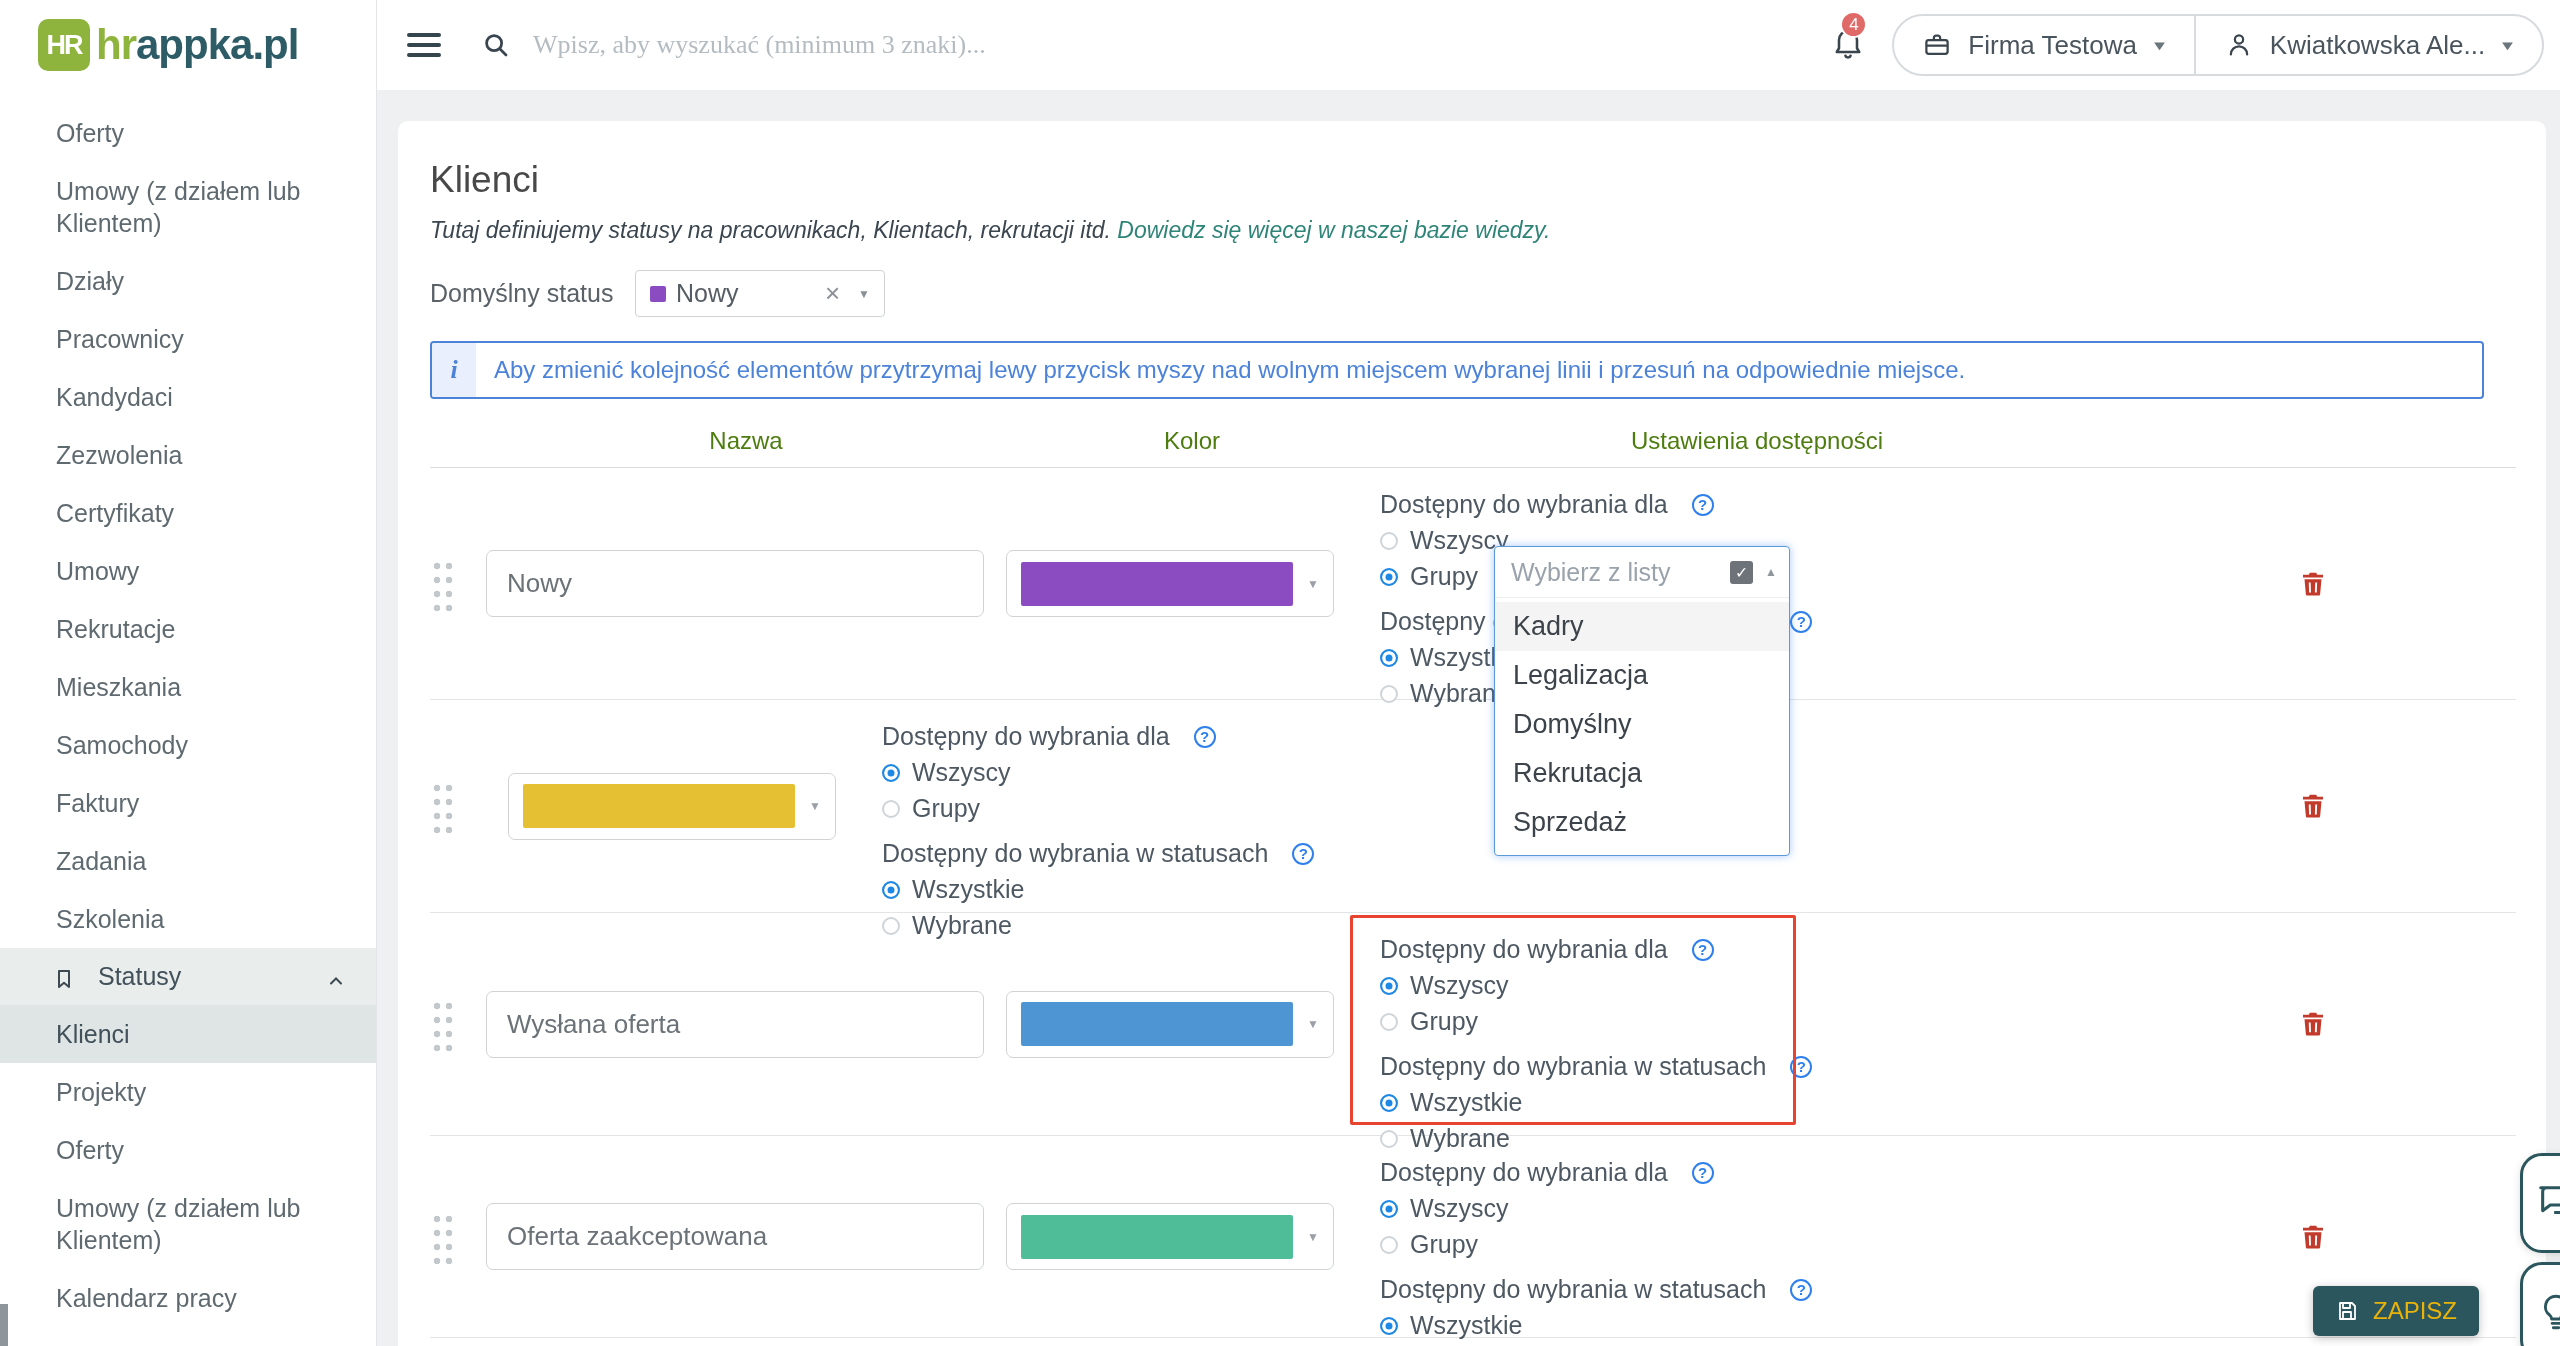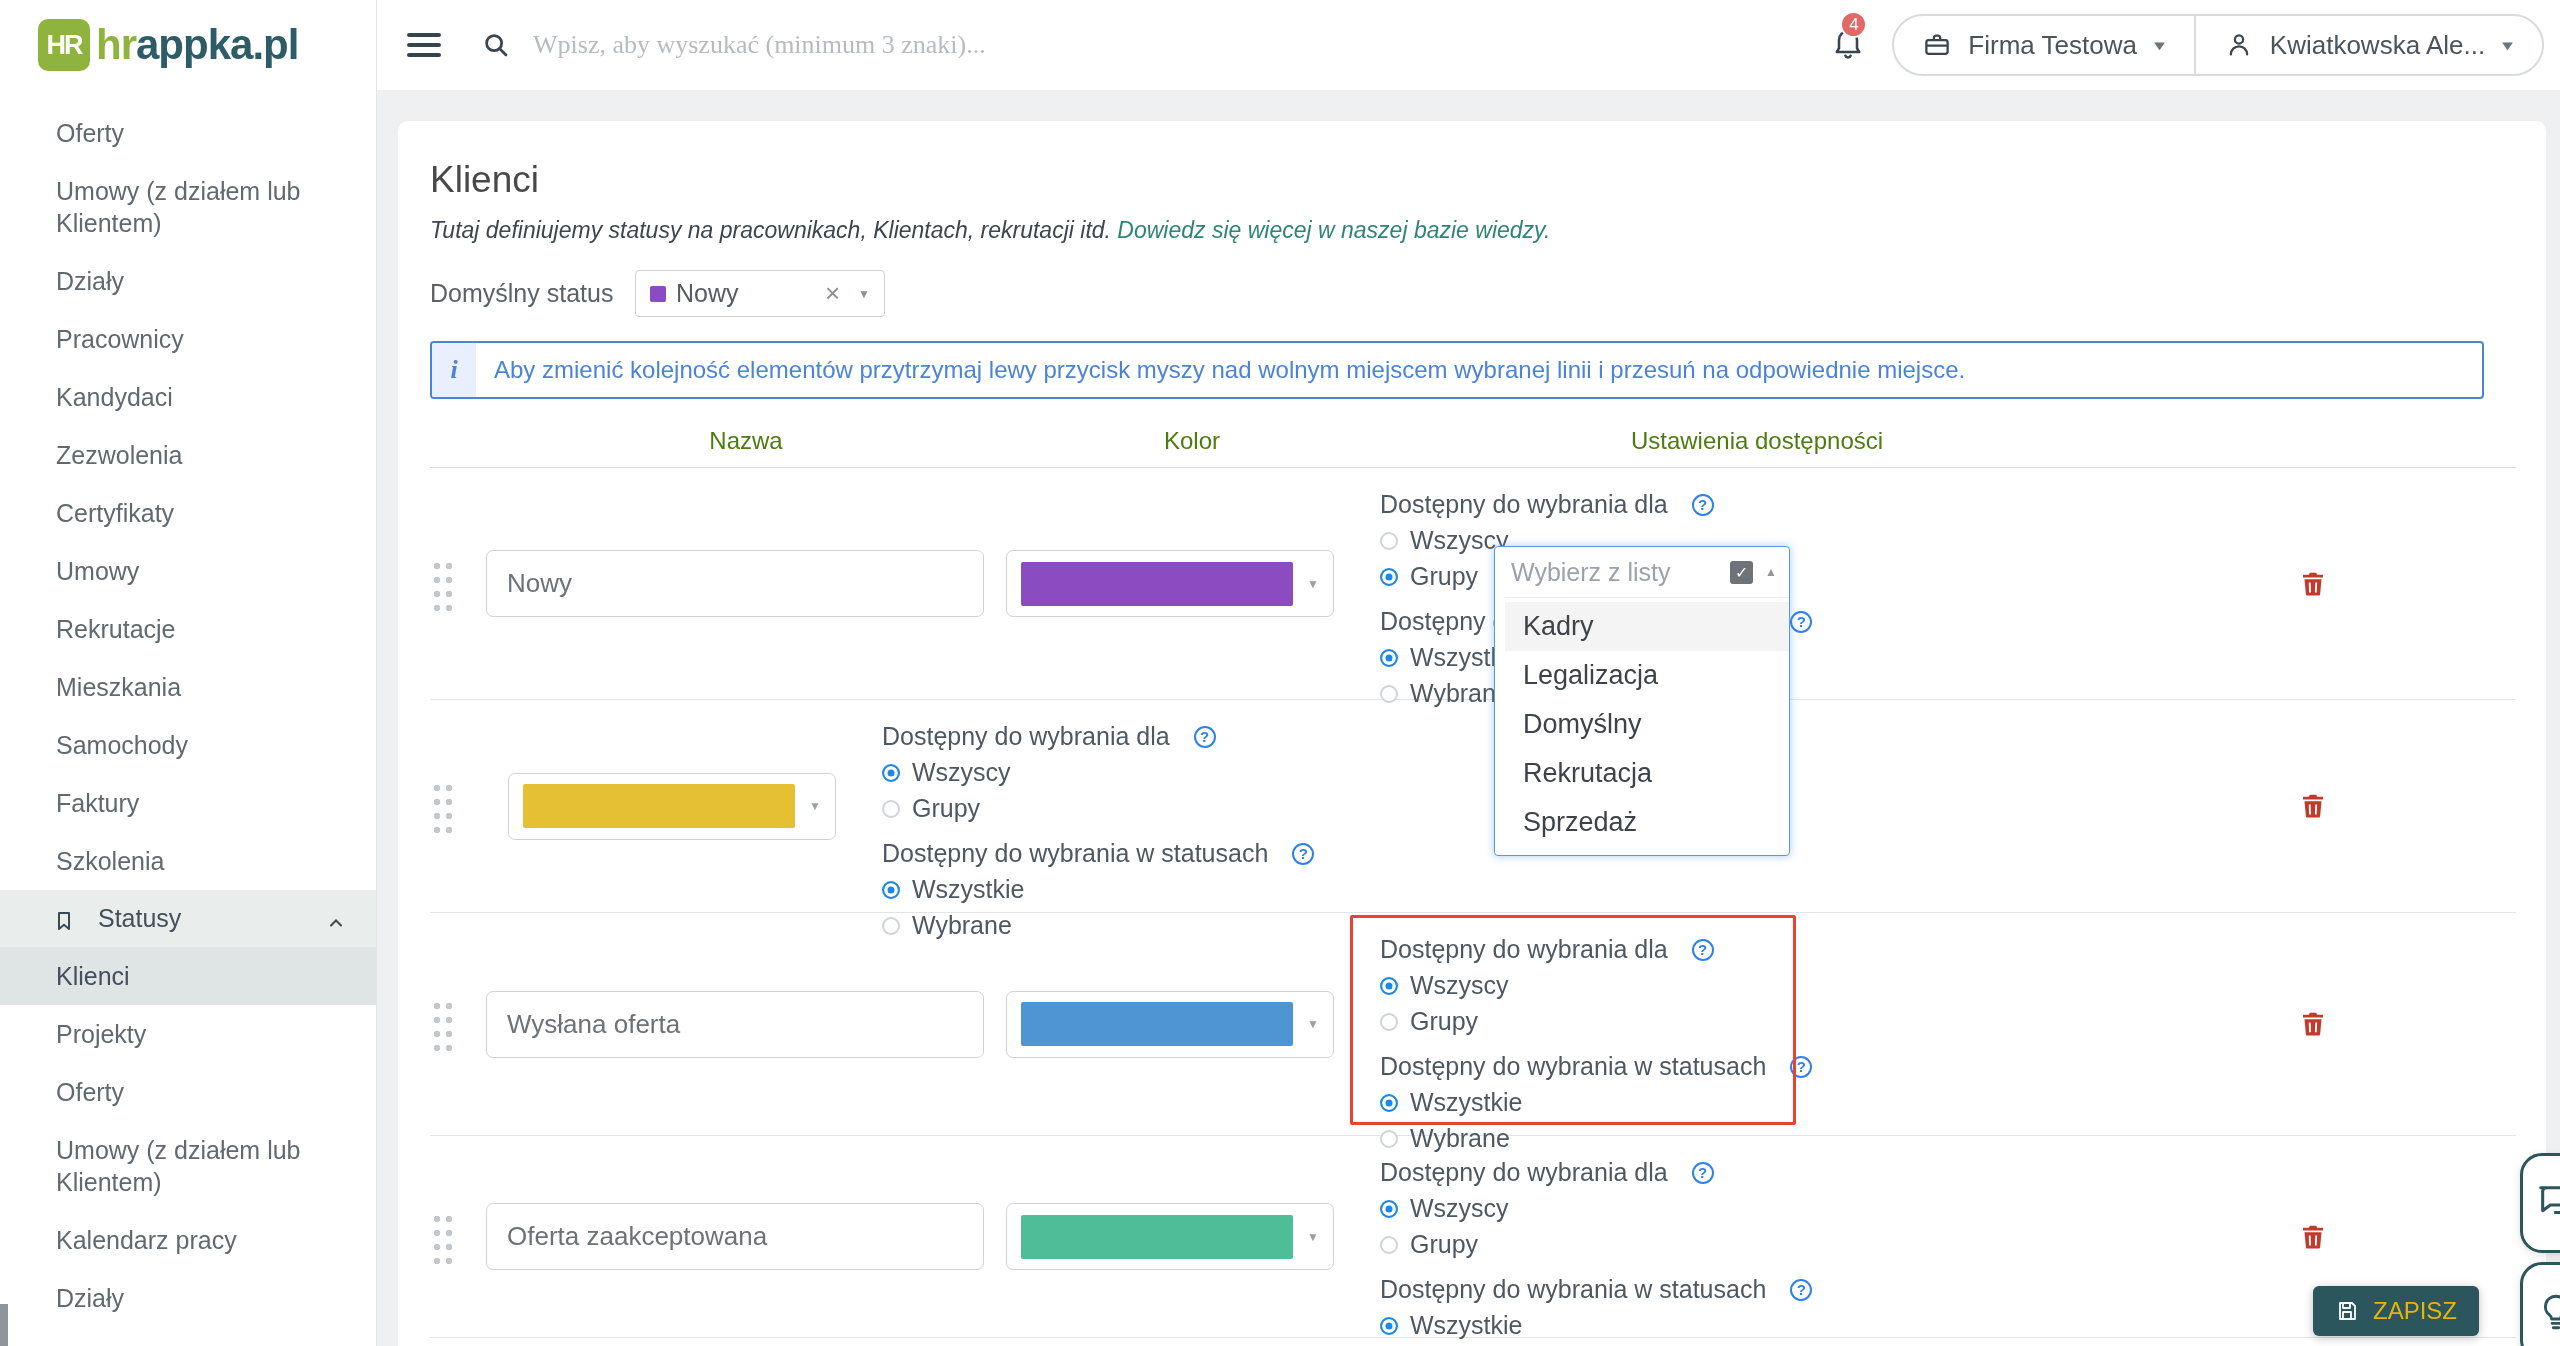--- a/index.html
+++ b/index.html
@@ -81,21 +81,21 @@
   .grp2 { margin-top:16px; }
   .col-trash { width:406px; display:flex; align-items:center; justify-content:center; }
   .trash { cursor:pointer; }
 
   
   .msdrop { position:absolute; left:114px; top:78px; width:296px; background:#fff; border:1px solid #5b9bd5; border-radius:4px; box-shadow:0 0 8px rgba(66,133,244,.45); z-index:20; }
   .msdrop-head { height:50px; display:flex; align-items:center; padding:0 12px 0 16px; }
   .msdrop-ph { flex:1; font-size:25px; color:#9aa3ab; }
   .msdrop-check { width:23px; height:23px; background:#6d7378; border-radius:3px; color:#fff; font-size:16px; display:flex; align-items:center; justify-content:center; margin-right:12px; cursor:pointer; }
   .msdrop-caret { font-size:12px; color:#8f979e; cursor:pointer; }
-  .msdrop-list { border-top:1px solid #eceeef; padding:4px 0 8px 0;margin-left:10px; }
+  .msdrop-list { border-top:1px solid #eceeef; padding:4px 0 8px 0; }
   .ms-opt { font-size:27px; color:#3c434a; padding:9px 18px; cursor:pointer; }
   .ms-opt.hover { background:#f4f4f4; }
 
   .hl-box { position:absolute; left:-30px; top:2px; width:446px; height:210px; border:3px solid #e8432e; border-radius:2px; pointer-events:none; z-index:5; }
 
   .partial-row { display:flex; width:2086px; }
   .partial-settings { flex:1; margin-left:calc(56px + 498px + 22px + 328px + 46px); padding-top:18px; }
 
   
   .save-btn { position:fixed; right:81px; bottom:10px; height:50px; background:#2b565e; color:#eab308; border:none; border-radius:6px; font-size:24px; display:flex; align-items:center; gap:14px; padding:0 22px; cursor:pointer; font-family:"Liberation Sans", sans-serif; box-shadow:0 2px 10px rgba(0,0,0,.25);text-align:center; }
@@ -119,20 +119,21 @@
       <div class="nav-item">Działy</div>
       <div class="nav-item">Pracownicy</div>
       <div class="nav-item">Kandydaci</div>
       <div class="nav-item">Zezwolenia</div>
       <div class="nav-item">Certyfikaty</div>
       <div class="nav-item">Umowy</div>
       <div class="nav-item">Rekrutacje</div>
       <div class="nav-item">Mieszkania</div>
       <div class="nav-item">Samochody</div>
       <div class="nav-item">Faktury</div>
+      <div class="nav-item">Zadania</div>
       <div class="nav-item">Szkolenia</div>
 
       <div class="nav-section">
         <svg width="24" height="24" viewBox="0 0 24 24" fill="none" stroke="#3d4a52" stroke-width="2" stroke-linejoin="round">
             <path d="M7 4h10v16l-5-4.2L7 20z"></path>
           </svg>
         <span class="lbl">Statusy</span>
         <svg width="20" height="20" viewBox="0 0 24 24" fill="none" stroke="#3d4a52" stroke-width="2.4" stroke-linecap="round">
             <polyline points="6,15 12,9 18,15"></polyline>
           </svg>

